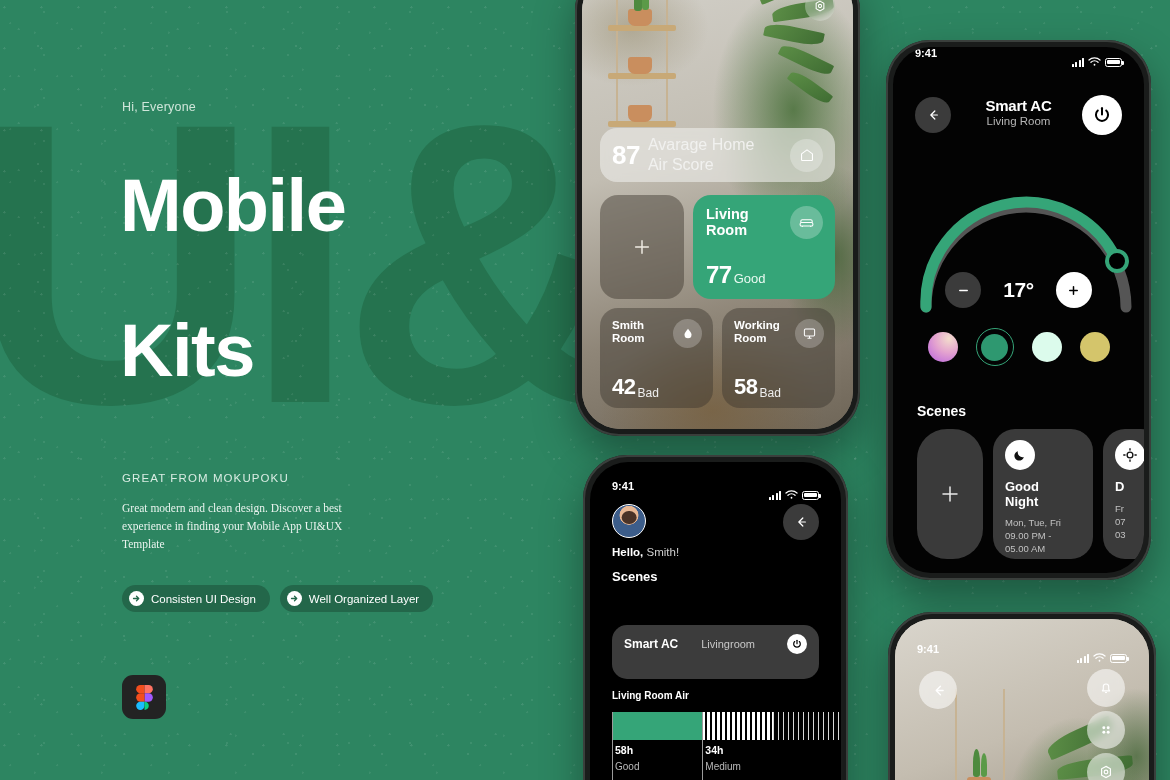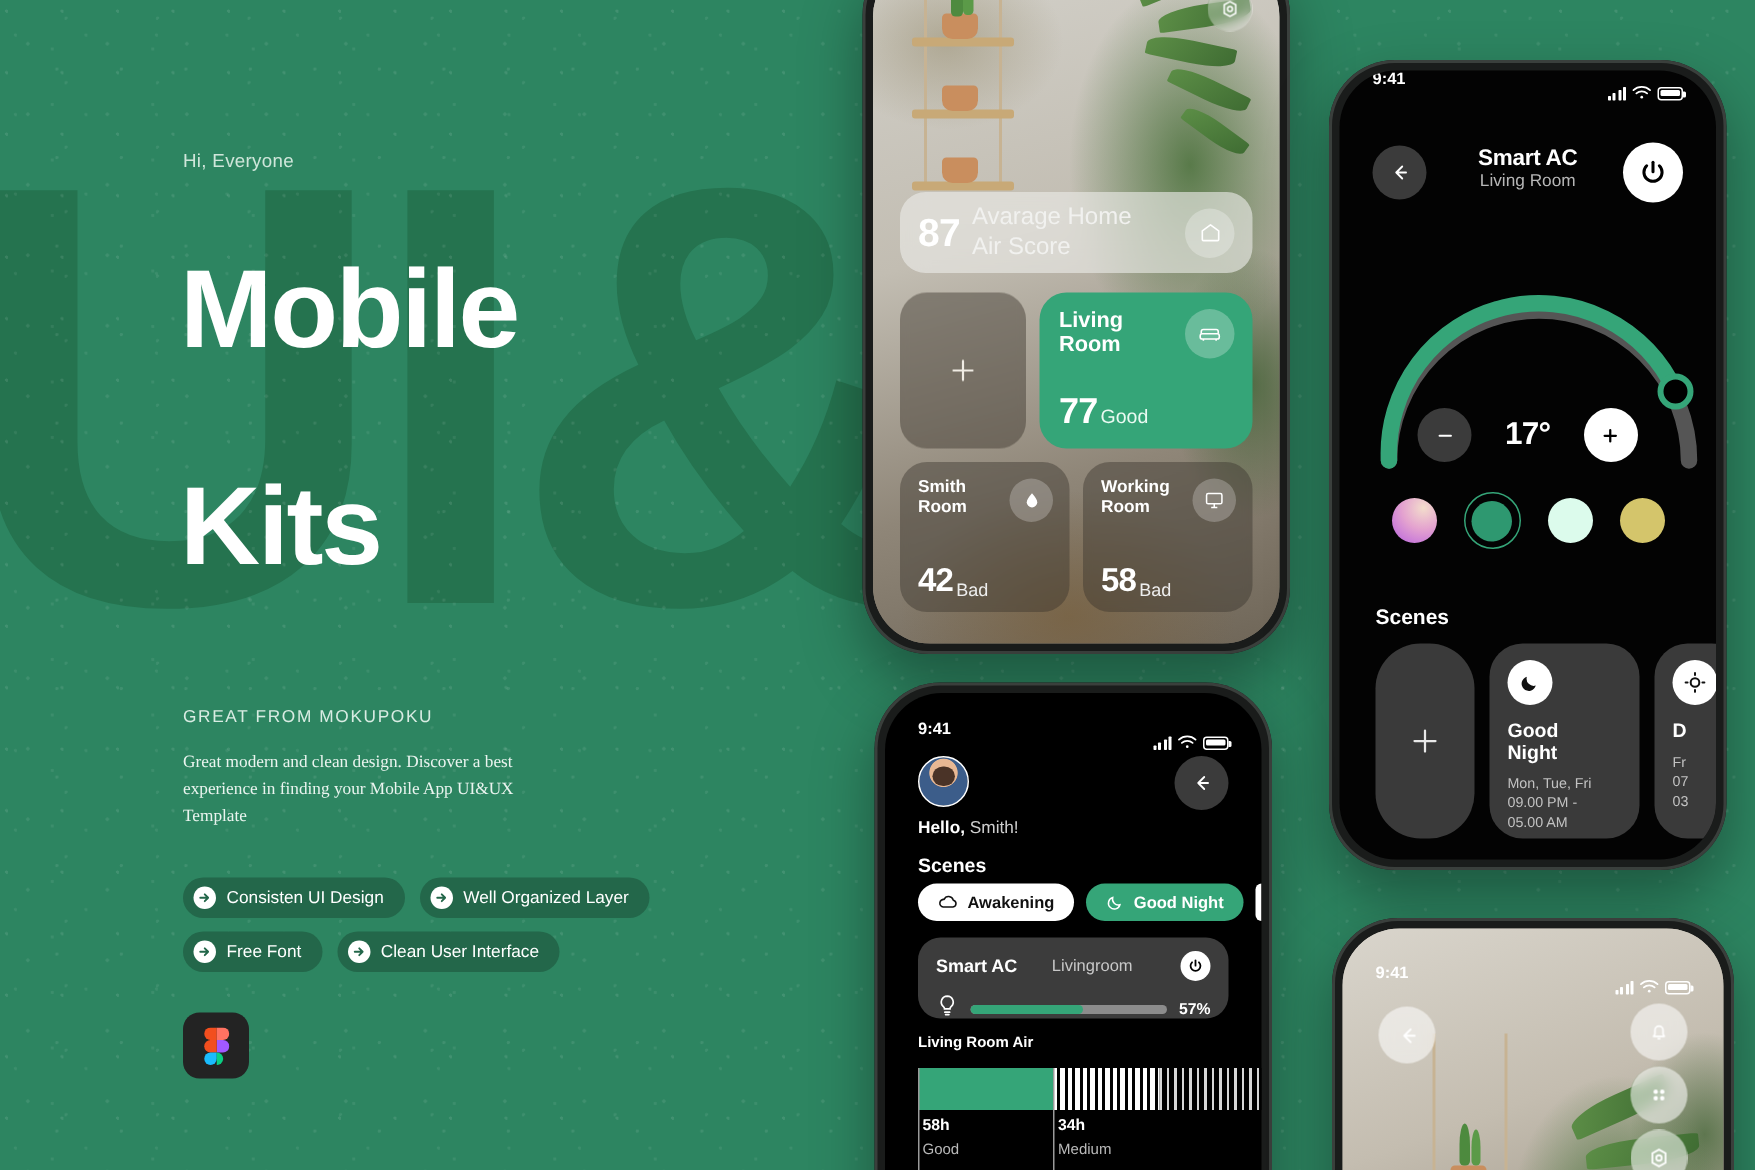--- a/index.html
+++ b/index.html
@@ -343,38 +343,20 @@
           </span>
           <span>Consisten UI Design</span>
         </div>
         <div class="pill">
           <span class="pill-ico">
             <svg width="9" height="9" viewBox="0 0 12 12">
                 <path d="M2 6h7M6 3l3 3-3 3" stroke="#23674a" stroke-width="1.7" fill="none" stroke-linecap="round" stroke-linejoin="round"></path>
               </svg>
           </span>
           <span>Well Organized Layer</span>
-        </div>
-      </div>
-      <div class="pill-row">
-        <div class="pill">
-          <span class="pill-ico">
-            <svg width="9" height="9" viewBox="0 0 12 12">
-                <path d="M2 6h7M6 3l3 3-3 3" stroke="#23674a" stroke-width="1.7" fill="none" stroke-linecap="round" stroke-linejoin="round"></path>
-              </svg>
-          </span>
-          <span>Free Font</span>
-        </div>
-        <div class="pill">
-          <span class="pill-ico">
-            <svg width="9" height="9" viewBox="0 0 12 12">
-                <path d="M2 6h7M6 3l3 3-3 3" stroke="#23674a" stroke-width="1.7" fill="none" stroke-linecap="round" stroke-linejoin="round"></path>
-              </svg>
-          </span>
-          <span>Clean User Interface</span>
         </div>
       </div>
     </div>
 
     <div class="figma-badge">
       <svg width="17" height="25" viewBox="0 0 38 57">
         <path fill="#f24e1e" d="M9.5 0H19v19H9.5A9.5 9.5 0 1 1 9.5 0z"></path>
         <path fill="#ff7262" d="M19 0h9.5a9.5 9.5 0 0 1 0 19H19z"></path>
         <path fill="#a259ff" d="M19 19h9.5a9.5 9.5 0 0 1 0 19H19z"></path>
         <path fill="#f24e1e" d="M9.5 19H19v19H9.5a9.5 9.5 0 1 1 0-19z"></path>
@@ -625,59 +607,32 @@
         </div>
         <div class="rnd-btn btn-grey c-back">
           <svg width="16" height="16" viewBox="0 0 22 22" fill="none" stroke="#fff" stroke-width="1.7" stroke-linecap="round" stroke-linejoin="round">
               <path d="M13.5 5.5L8 11l5.5 5.5M8 11h9"></path>
             </svg>
         </div>
       </div>
 
       <div class="c-scenes-h" style="position:absolute;left:22px;top:107px;font-size:13px;font-weight:700;color:#fff">Scenes</div>
 
-      <div class="chips" style="top:127px">
-        <div class="chip chip-w">
-          <svg width="14" height="11" viewBox="0 0 20 14" fill="none" stroke="#111" stroke-width="1.5" stroke-linejoin="round">
-              <path d="M5.4 11.5h9.3a3.3 3.3 0 0 0 .3-6.5 4.6 4.6 0 0 0-8.7-.7 3.6 3.6 0 0 0-.9 7.2z"></path>
-            </svg>
-          <span>Awakening</span>
-        </div>
-        <div class="chip chip-g">
-          <svg width="13" height="13" viewBox="0 0 20 20" fill="none" stroke="#fff" stroke-width="1.5">
-              <path d="M14.8 12.6A6 6 0 0 1 7.4 5.2a6 6 0 1 0 7.4 7.4z"></path>
-            </svg>
-          <span>Good Night</span>
-        </div>
-        <div class="chip chip-cut"></div>
-      </div>
 
       <div class="ac-card" style="top:163px">
         <div class="ac-card-top">
           <b>Smart AC</b>
           <span>Livingroom</span>
           <span class="pw">
             <svg width="12" height="12" viewBox="0 0 24 24" fill="none" stroke="#000" stroke-width="2.4" stroke-linecap="round">
                 <path d="M12 4.5v7"></path>
                 <path d="M7.4 7.1a6.6 6.6 0 1 0 9.2 0"></path>
               </svg>
           </span>
         </div>
-        <div class="slider-row">
-          <span>
-            <svg width="15" height="16" viewBox="0 0 18 20" fill="none" stroke="#fff" stroke-width="1.4" stroke-linecap="round">
-                <path d="M9 2.6a5 5 0 0 1 3.2 8.8c-.6.5-.9 1.1-.9 1.8H6.7c0-.7-.3-1.3-.9-1.8A5 5 0 0 1 9 2.6z"></path>
-                <path d="M7 16h4M7.6 18h2.8"></path>
-              </svg>
-          </span>
-          <span class="track">
-              <i style="width:57%"></i>
-            </span>
-          <span class="pct">57%</span>
-        </div>
       </div>
 
       <div class="lra-h" style="top:228px">Living Room Air</div>
 
       <div class="lra-chart" style="top:250px; position:relative">
         <div style="position:relative">
           <div class="bars-row">
             <div class="seg-good" style="width:36%"></div>
             <div class="seg-med" style="width:28%"></div>
             <div class="seg-bad" style="width:36%"></div>

